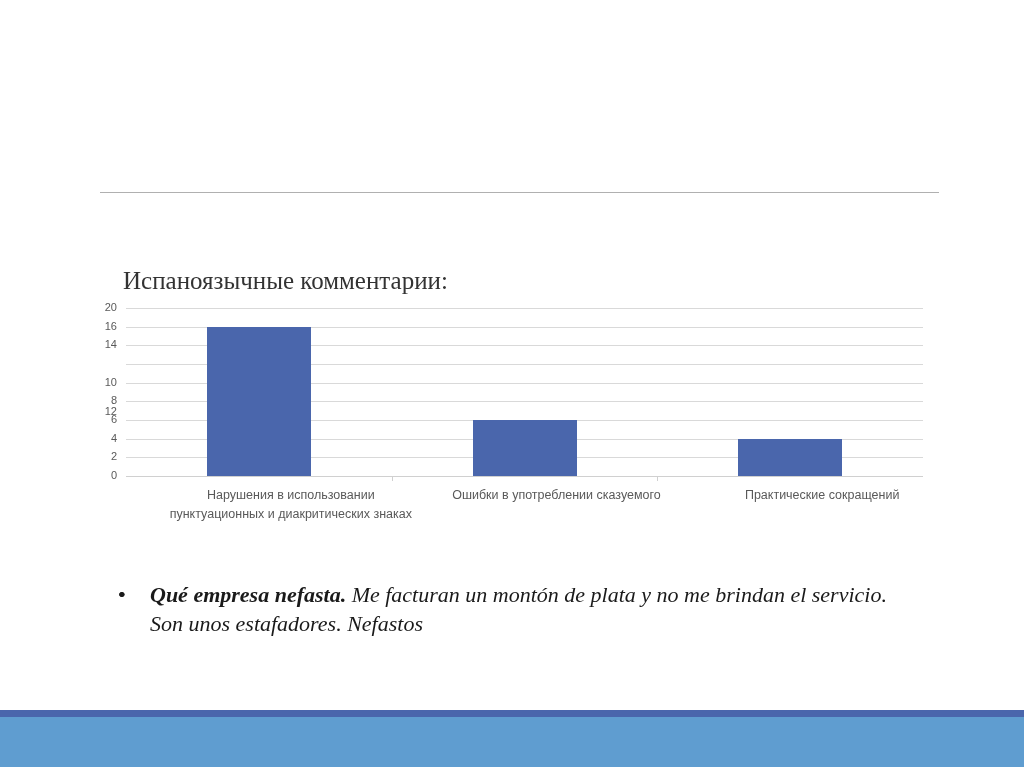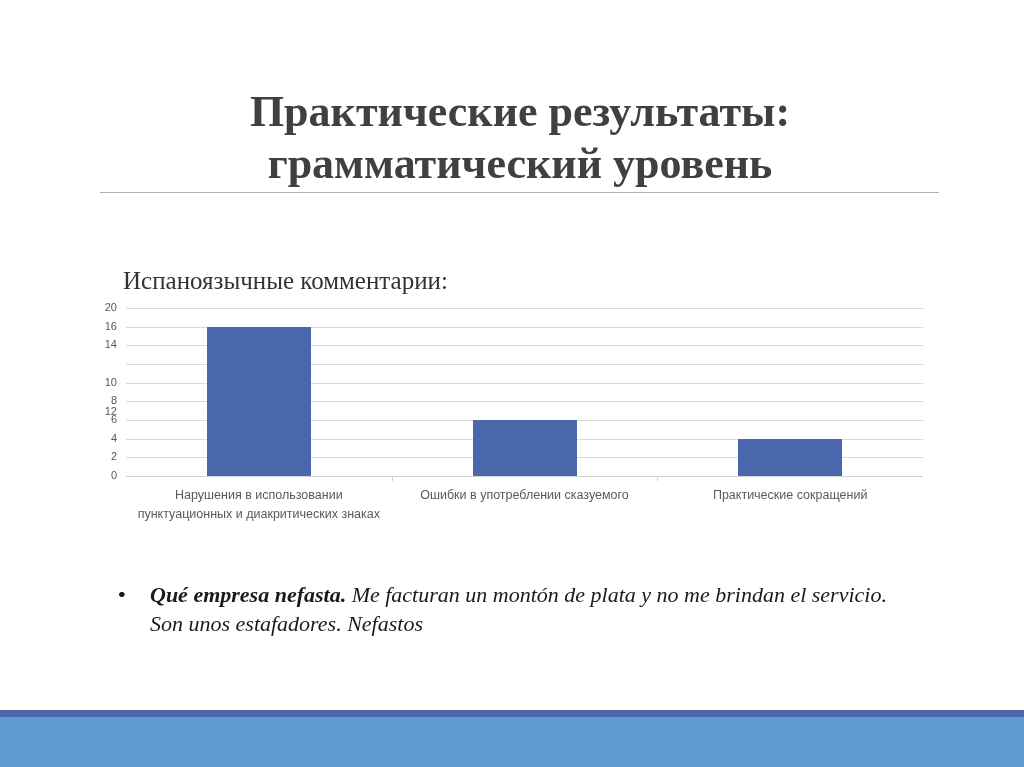--- a/index.html
+++ b/index.html
@@ -7,38 +7,34 @@
   .slide { position:absolute; left:0; top:0; width:1024px; height:767px; background:#fff; }
   .title { position:absolute; left:100px; top:86px; width:840px; text-align:center;
     font-family:"Liberation Serif", serif; font-weight:bold; font-size:44px; line-height:52px; color:#404040; }
   .title-rule { position:absolute; left:100px; top:192px; width:839px; height:1px; background:#b0b0b0; }
   .subtitle { position:absolute; left:123px; top:246px; font-family:"Liberation Serif", serif; font-size:25px; color:#333;margin-top:21px; }
   .chart { position:absolute; left:0; top:0; }
   .ytick { position:absolute; width:30px; text-align:right; font-family:"Liberation Sans", sans-serif; font-size:11px; color:#595959; }
   .grid { position:absolute; left:126px; width:797px; height:1px; background:#d9d9d9; }
   .axis { position:absolute; left:126px; width:797px; height:1px; background:#d0d0d0; }
   .bar { position:absolute; background:#4a66ac; }
-  .xlabel { position:absolute; width:250px; text-align:center; font-family:"Liberation Sans", sans-serif; font-size:12.5px; line-height:19px; color:#595959; }
+  .xlabel { position:absolute; width:250px; text-align:center; font-family:"Liberation Sans", sans-serif; font-size:12.5px; line-height:19px; color:#595959;margin-left:32px; }
   .tickmark { position:absolute; width:1px; height:5px; background:#d0d0d0; }
   .bullets { position:absolute; left:118px; top:580px; width:800px; font-family:"Liberation Serif", serif; font-size:22px; line-height:29px; color:#1a1a1a; font-style:italic; }
   .bullet { position:relative; padding-left:32px; }
   .bullet .dot { position:absolute; left:0; top:0; font-style:normal; }
   .b1 { padding-left:36px; }
   .bold { font-weight:bold; }
   .band-dark { position:absolute; left:0; top:710px; width:1024px; height:7px; background:#4a66ac; }
   .band-light { position:absolute; left:0; top:717px; width:1024px; height:50px; background:#5f9dd0; }
 </style>
 </head>
 <body>
 
 <div class="slide">
-  <div class="title">
-    <div>Практические результаты:</div>
-    <div>грамматический уровень</div>
-  </div>
   <div class="title-rule"></div>
 
   <div class="subtitle">Испаноязычные комментарии:</div>
 
   <div class="chart" id="chart">
       <div class="ytick" style="left: 87px; top: 469px;">0</div>
       <div class="axis" style="top: 476px;"></div>
       <div class="ytick" style="left: 87px; top: 450.333px;">2</div>
       <div class="grid" style="top: 457.333px;"></div>
       <div class="ytick" style="left: 87px; top: 431.667px;">4</div>

